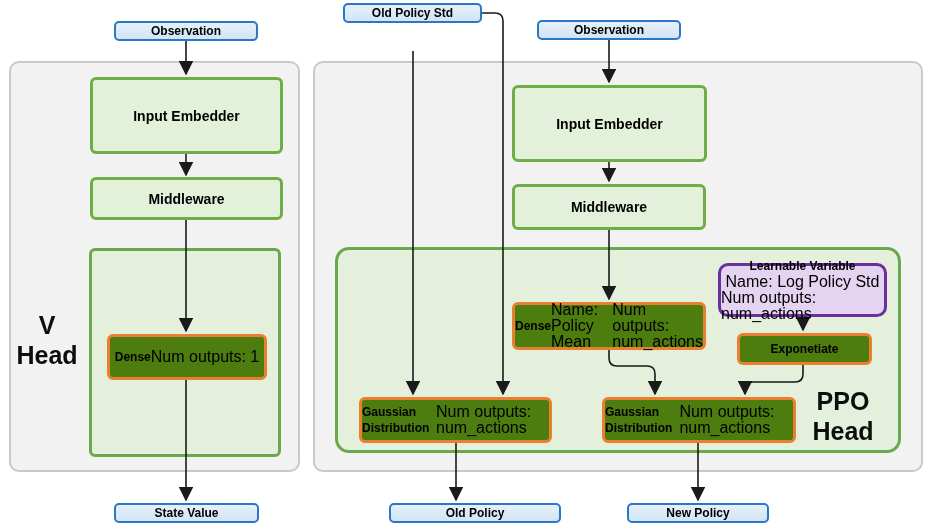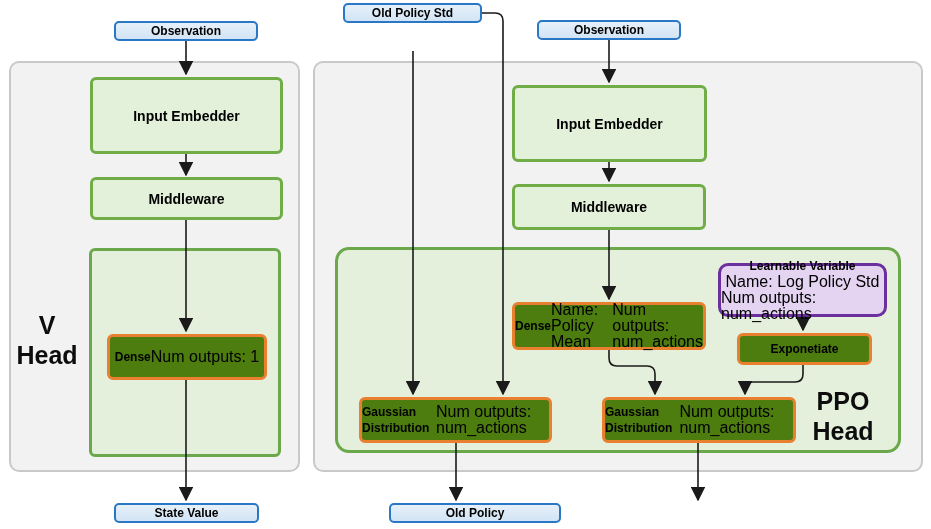--- a/index.html
+++ b/index.html
@@ -180,14 +180,17 @@
 
   <div class="abs head-label" style="left:803px; top:385px; width:80px; height:62px;">
     <span>PPO</span>
     <span>Head</span>
   </div>
 
   <div class="abs blue-tag" style="left:389px; top:503px; width:172px; height:20px;">
     <span>Old Policy</span>
   </div>
 
+  <div class="abs blue-tag" style="left:627px; top:503px; width:142px; height:20px;">
+    <span>New Policy</span>
+  </div>
 
 </div>
 
 </body></html>

